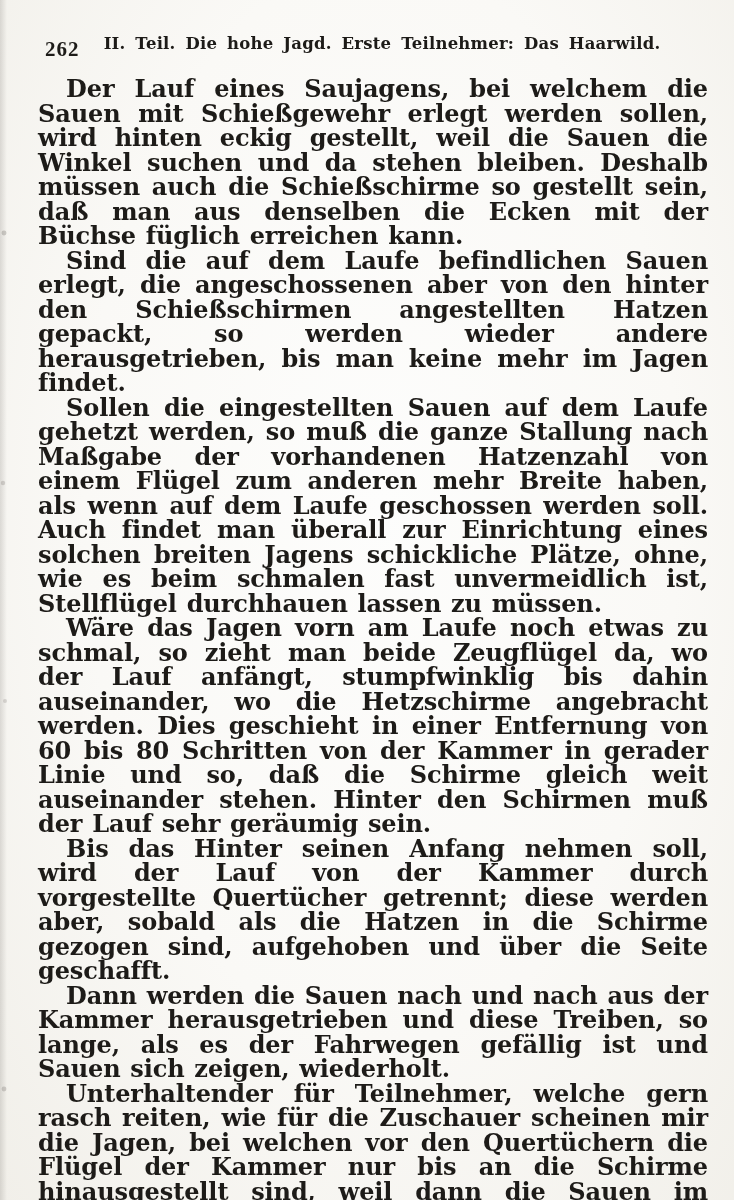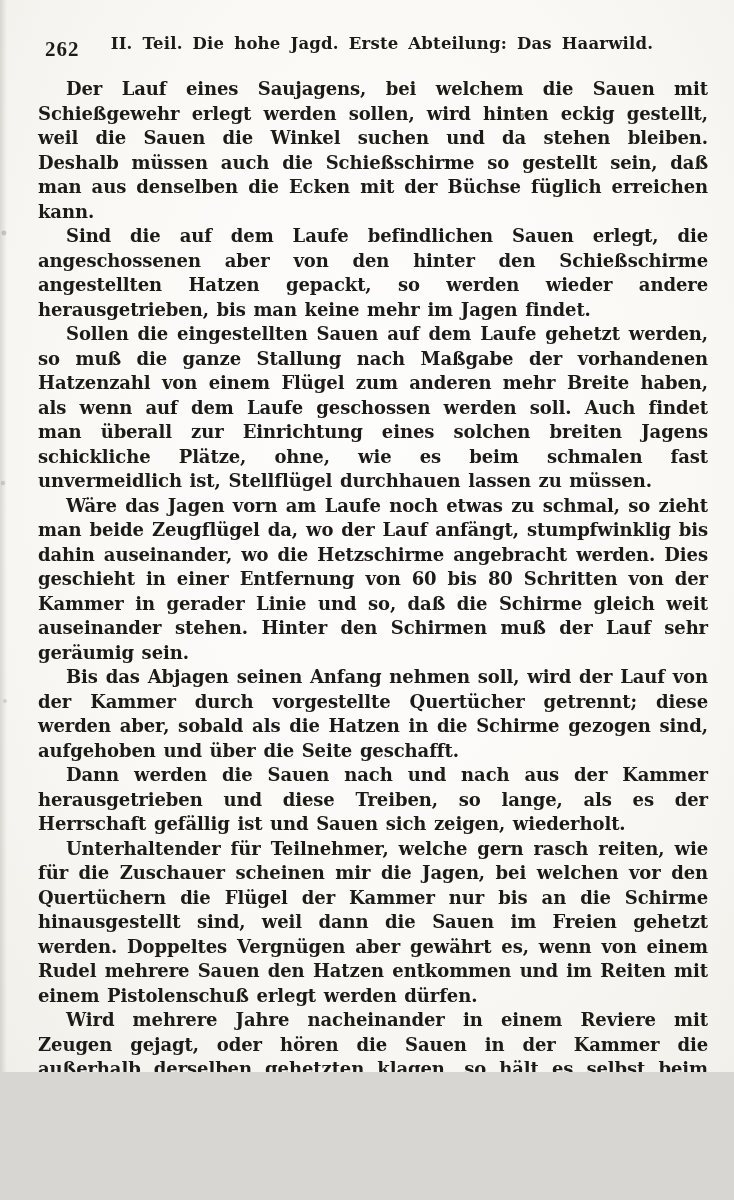--- a/index.html
+++ b/index.html
@@ -3,21 +3,21 @@
 <meta charset="utf-8">
 <style>
   html, body {
     margin: 0;
     padding: 0;
     background: #d8d6d2;
   }
   .scan-page {
     position: relative;
     width: 734px;
-    height: 1072px;
+    height: 1200px;
     margin: 0 auto;
     overflow: hidden;
     background:
       radial-gradient(ellipse at 52% 42%, #fdfdfc 0%, #faf9f6 55%, #f1efe9 100%);
     color: #1d1b18;
     font-family: "DejaVu Serif", "Liberation Serif", serif;
   }
   .scan-edge {
     position: absolute;
     left: 0; top: 0; bottom: 0;
@@ -72,43 +72,43 @@
   .body-text {
     position: absolute;
     top: 77px;
     left: 38px;
     right: 26px;
   }
   .body-text p {
     margin: 0;
     text-indent: 28px;
     text-align: justify;
-    font-size: 18px;
+    font-size: 24px;
     font-weight: bold;
     line-height: 24.5px;
     word-spacing: 1.5px;
     letter-spacing: -0.1px;
     hyphens: manual;
   }
 </style>
 </head>
 <body>
 
 <div class="scan-page">
   <div class="scan-edge"></div>
   <div class="scan-noise"></div>
 
   <div class="page-head">
     <span class="page-number">262</span>
-    <div class="running-head">II. Teil.  Die hohe Jagd.  Erste Abteilung:  Das Haarwild.</div>
+    <div class="running-head">II. Teil.  Die hohe Jagd.  Erste Teilnehmer:  Das Haarwild.</div>
   </div>
 
   <div class="body-text">
     <p>Der Lauf eines Saujagens, bei welchem die Sauen mit Schießgewehr erlegt werden sollen, wird hinten eckig gestellt, weil die Sauen die Winkel suchen und da stehen bleiben. Deshalb müssen auch die Schießschirme so gestellt sein, daß man aus denselben die Ecken mit der Büchse füglich erreichen kann.</p>
-    <p>Sind die auf dem Laufe befindlichen Sauen erlegt, die angeschossenen aber von den hinter den Schießschirme angestellten Hatzen gepackt, so werden wieder andere herausgetrieben, bis man keine mehr im Jagen findet.</p>
+    <p>Sind die auf dem Laufe befindlichen Sauen erlegt, die angeschossenen aber von den hinter den Schießschirmen angestellten Hatzen gepackt, so werden wieder andere herausgetrieben, bis man keine mehr im Jagen findet.</p>
     <p>Sollen die eingestellten Sauen auf dem Laufe gehetzt werden, so muß die ganze Stallung nach Maßgabe der vorhandenen Hatzenzahl von einem Flügel zum anderen mehr Breite haben, als wenn auf dem Laufe geschossen werden soll. Auch findet man überall zur Einrichtung eines solchen breiten Jagens schickliche Plätze, ohne, wie es beim schmalen fast unvermeidlich ist, Stellflügel durchhauen lassen zu müssen.</p>
     <p>Wäre das Jagen vorn am Laufe noch etwas zu schmal, so zieht man beide Zeugflügel da, wo der Lauf anfängt, stumpfwinklig bis dahin auseinander, wo die Hetzschirme angebracht werden. Dies geschieht in einer Entfernung von 60 bis 80 Schritten von der Kammer in gerader Linie und so, daß die Schirme gleich weit auseinander stehen. Hinter den Schirmen muß der Lauf sehr geräumig sein.</p>
-    <p>Bis das Abjagen seinen Anfang nehmen soll, wird der Lauf von der Kammer durch vorgestellte Quertücher getrennt; diese werden aber, sobald als die Hatzen in die Schirme gezogen sind, aufgehoben und über die Seite geschafft.</p>
-    <p>Dann werden die Sauen nach und nach aus der Kammer herausgetrieben und diese Treiben, so lange, als es der Herrschaft gefällig ist und Sauen sich zeigen, wiederholt.</p>
+    <p>Bis das Hinter seinen Anfang nehmen soll, wird der Lauf von der Kammer durch vorgestellte Quertücher getrennt; diese werden aber, sobald als die Hatzen in die Schirme gezogen sind, aufgehoben und über die Seite geschafft.</p>
+    <p>Dann werden die Sauen nach und nach aus der Kammer herausgetrieben und diese Treiben, so lange, als es der Fahrwegen gefällig ist und Sauen sich zeigen, wiederholt.</p>
     <p>Unterhaltender für Teilnehmer, welche gern rasch reiten, wie für die Zuschauer scheinen mir die Jagen, bei welchen vor den Quertüchern die Flügel der Kammer nur bis an die Schirme hinausgestellt sind, weil dann die Sauen im Freien gehetzt werden. Doppeltes Vergnügen aber gewährt es, wenn von einem Rudel mehrere Sauen den Hatzen entkommen und im Reiten mit einem Pistolenschuß erlegt werden dürfen.</p>
     <p>Wird mehrere Jahre nacheinander in einem Reviere mit Zeugen gejagt, oder hören die Sauen in der Kammer die außerhalb derselben gehetzten klagen, so hält es selbst beim besten Winde schwer, starke Sauen, vorzüglich Schweine herauszubringen. Man lasse daher die ersten Male nur mit der Hälfte der Mannschaft und stille treiben, in der Folge verdoppele man die Zahl der Treiber und lasse sie laut gehen; will auch dies nicht helfen, so werfe man Schwärmer unter die umkehrenden Sauen, schieße, bloß mit Pulver geladen, auf sie und vermehre den</p>
   </div>
 </div>
 
 </body></html>

